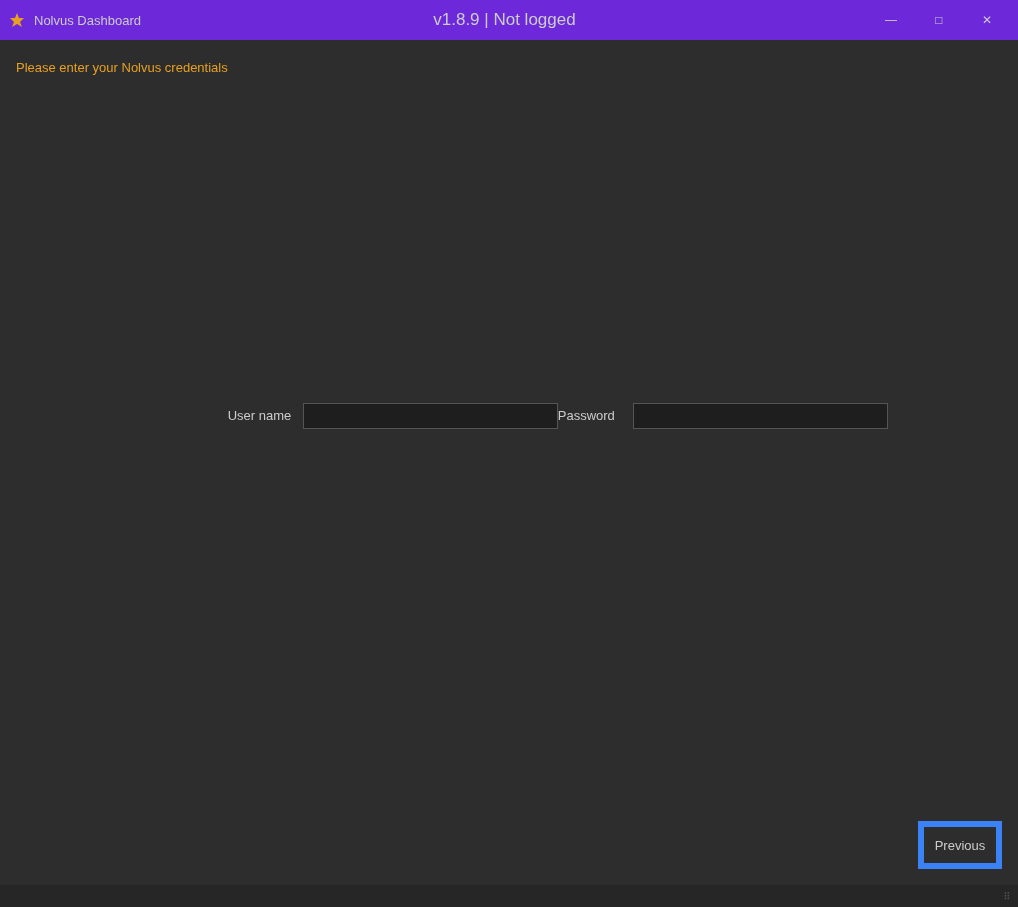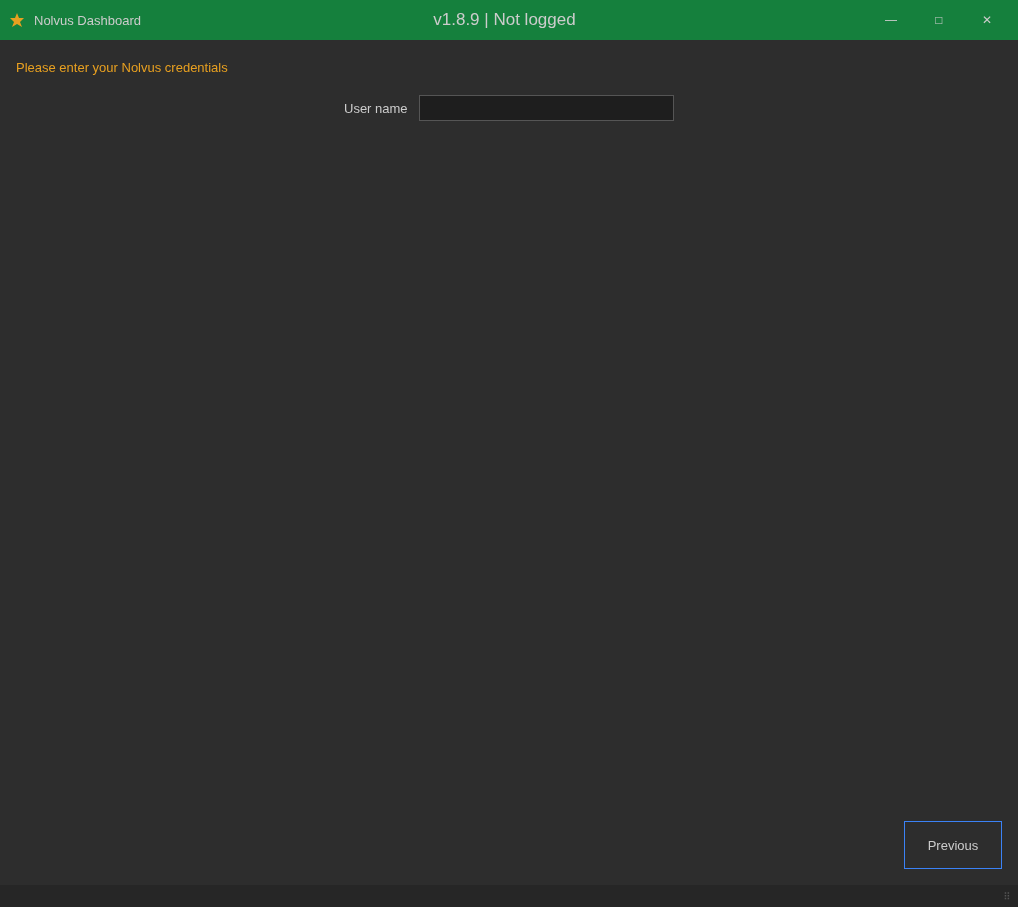--- a/index.html
+++ b/index.html
@@ -19,21 +19,21 @@
       flex-direction: column;
     }
 
     
     .title-bar {
       display: flex;
       align-items: center;
       justify-content: space-between;
       height: 40px;
       padding: 0 8px;
-      background-color: #15803d;
+      background-color: #6d28d9;
       flex-shrink: 0;
     }
 
     .title-bar-left {
       display: flex;
       align-items: center;
       gap: 8px;
     }
 
     .app-icon {
@@ -73,21 +73,20 @@
       justify-content: center;
       color: #cccccc;
       font-size: 12px;
     }
 
     
     .main-content {
       flex: 1;
       padding: 20px 16px;
       display: flex;
-      flex-direction: column;
     }
 
     .credentials-hint {
       font-size: 13px;
       color: #e8a020;
       margin-bottom: 20px;
     }
 
     .form-group {
       display: flex;
@@ -119,24 +118,24 @@
       height: 80px;
       display: flex;
       align-items: center;
       justify-content: flex-end;
       padding: 0 16px;
       flex-shrink: 0;
       gap: 4px;
     }
 
     .nav-button {
-      width: 98px;
+      width: 84px;
       height: 48px;
       background-color: #2d2d2d;
-      border: 1px solid #3b82f6;
+      border: 6px solid #3b82f6;
       color: #cccccc;
       font-size: 13px;
       cursor: pointer;
       display: flex;
       align-items: center;
       justify-content: center;
     }
 
     
     .status-bar {
@@ -180,20 +179,24 @@
 </div>
 
 <div class="main-content">
   <div class="credentials-hint">Please enter your Nolvus credentials</div>
 
   <div class="form-group">
     <label class="form-label">User name</label>
     <input type="text" class="form-input" style="">
   </div>
 
+  <div class="form-group">
+    <label class="form-label">Password</label>
+    <input type="password" class="form-input" style="">
+  </div>
 </div>
 
 <div class="bottom-bar">
   <button class="nav-button">Previous</button>
 </div>
 
 <div class="status-bar">
   <div class="resize-handle">⠿</div>
 </div>
 

